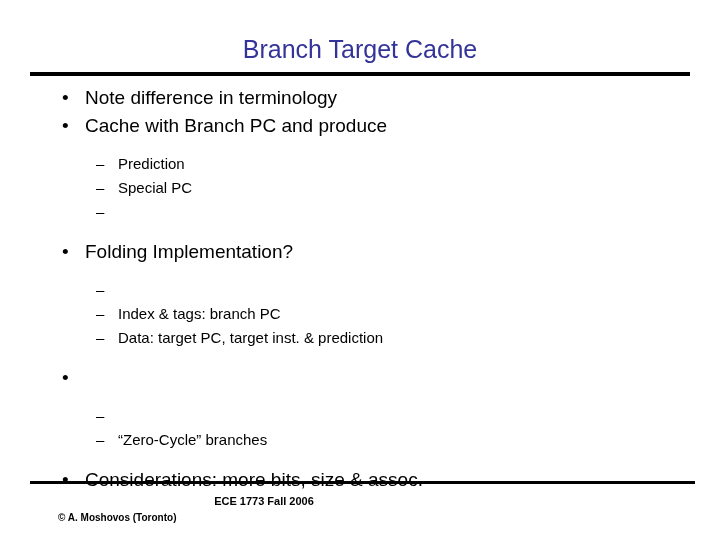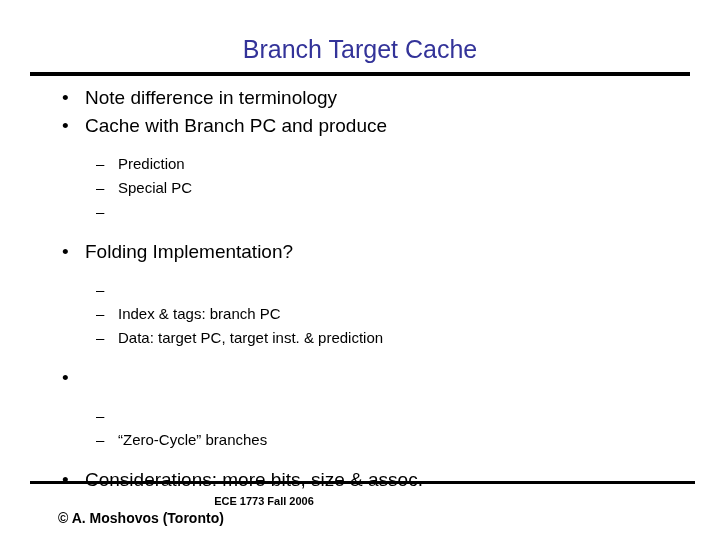--- a/index.html
+++ b/index.html
@@ -104,21 +104,21 @@
     font-size: 11px;
     font-weight: bold;
     line-height: 14px;
     color: #000000;
     white-space: nowrap;
   }
   .footer-credit {
     position: absolute;
     left: 58px;
     top: 511px;
-    font-size: 14px;
+    font-size: 10px;
     font-weight: bold;
     line-height: 14px;
     color: #000000;
     white-space: nowrap;
   }
 </style>
 </head>
 <body>
 
 <div class="slide">

